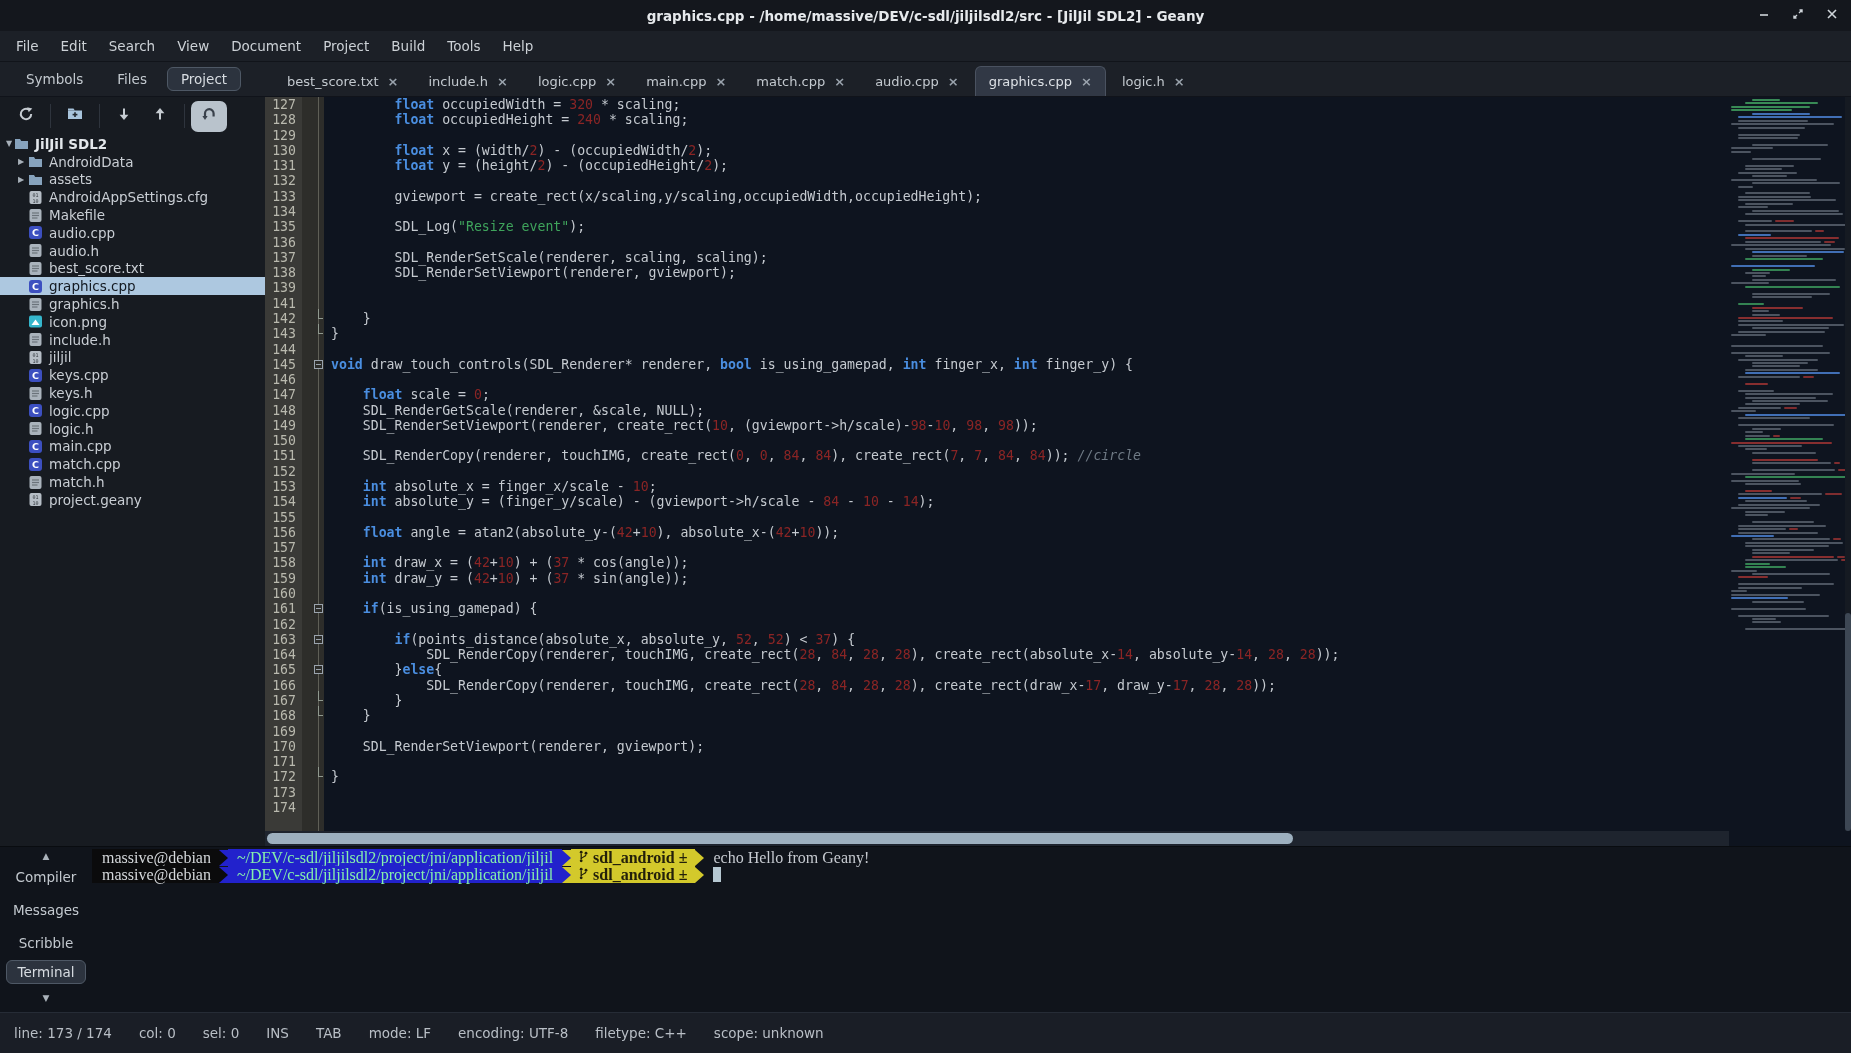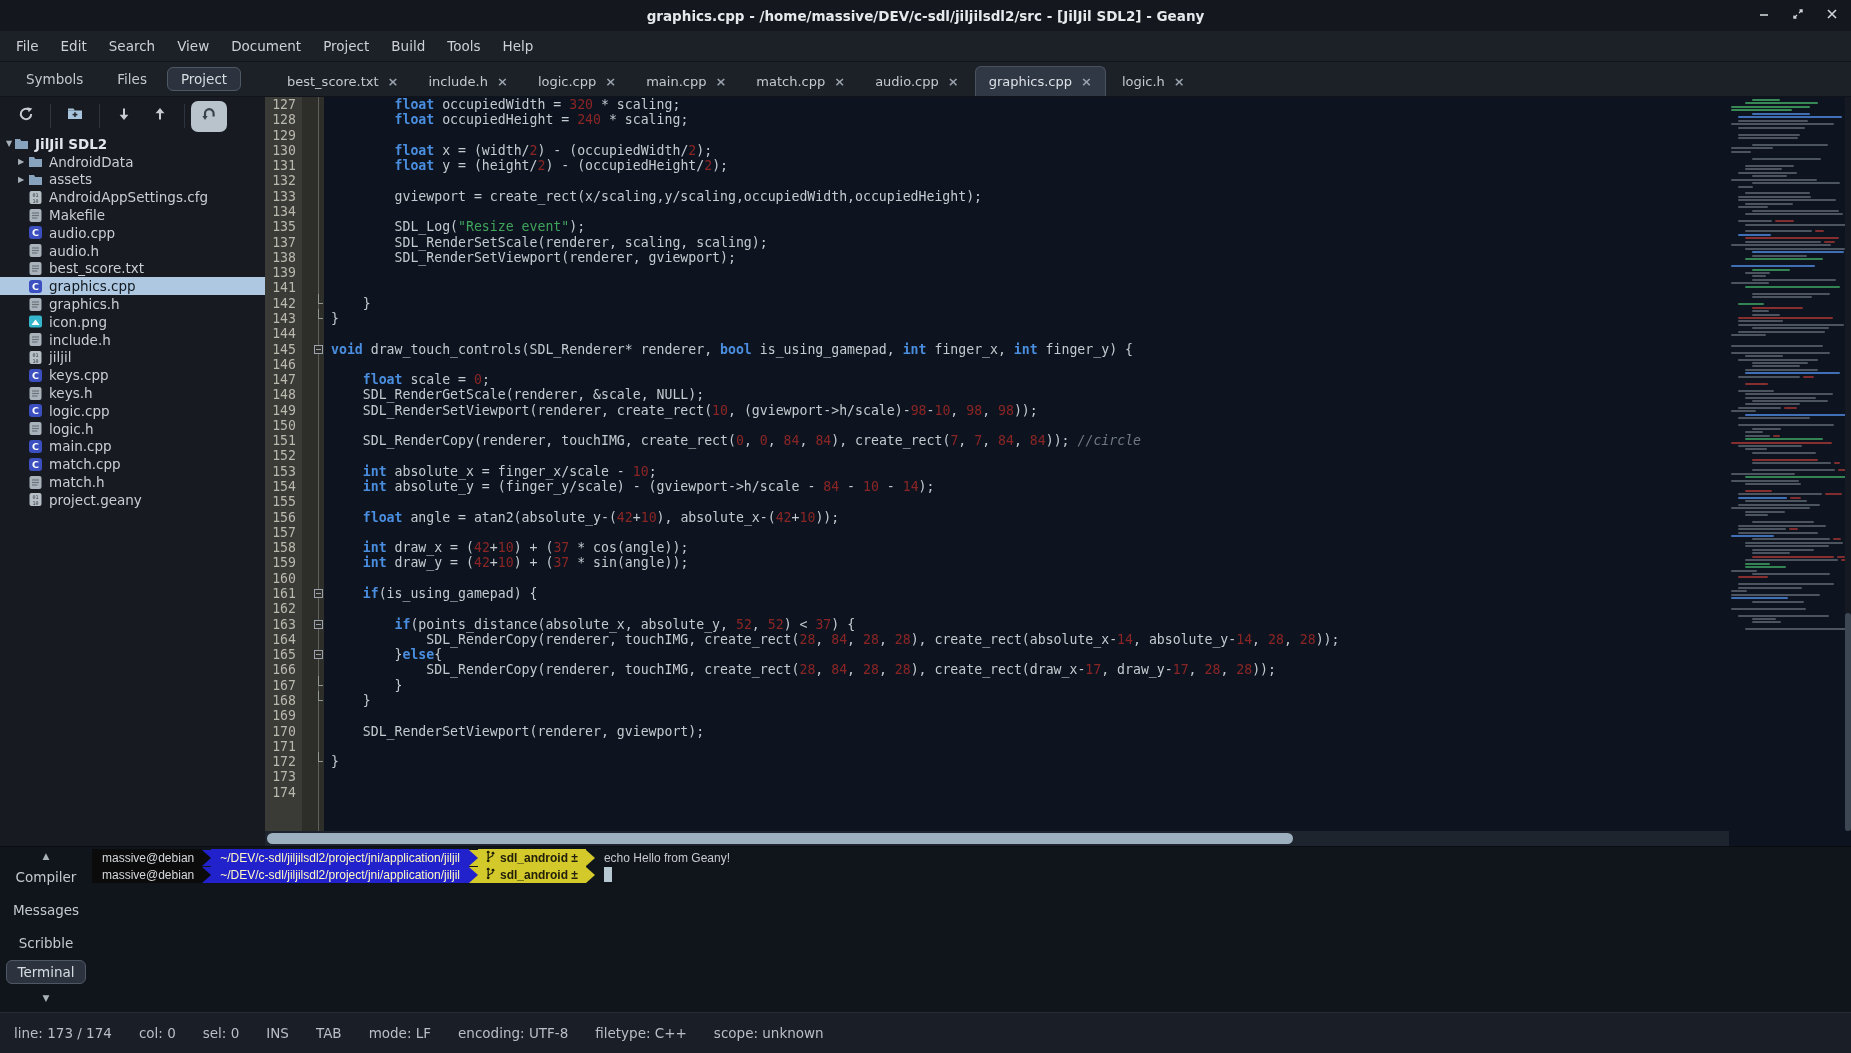--- a/index.html
+++ b/index.html
@@ -71,25 +71,25 @@
 
   
   .bottom { position:absolute; left:0; bottom:41px; width:100%; height:166px; background:#10141b;
             border-top:1px solid #090c10; }
   .b-tabs { position:absolute; left:0; top:0; bottom:0; width:92px; }
   .b-arrow { position:absolute; left:36px; width:20px; text-align:center; font-size:9px; color:#aab2ba; }
   .b-tab { position:absolute; left:6px; width:80px; text-align:center; font-size:13.5px; color:#c3c9cf;
            padding:3px 0; border-radius:6px; border:1px solid transparent; }
   .b-tab.active { background:#2c333e; border-color:#4e5865; color:#d7dce1; }
   .terminal { position:absolute; left:92px; top:2px; right:0; bottom:0;
-              font-family:Liberation Sans, sans-serif; font-size:12px; color:#c6cad0; }
+              font-family:Liberation Serif, serif; font-size:16px; color:#c6cad0; }
   .trow { height:17.2px; display:flex; align-items:center; white-space:pre; }
   .chip { height:17px; display:flex; align-items:center; white-space:pre; }
   .chip-user { background:#0b0b0c; color:#d5d8db; padding:0 8px 0 10px; }
-  .chip-path { background:var(--pblue,#2222cc); color:#fef9c3; padding:0 9px; }
+  .chip-path { background:var(--pblue,#2222cc); color:#86efac; padding:0 9px; }
   .chip-branch { background:var(--pyellow,#d3c92b); color:#23200a; padding:0 8px; gap:5px; font-weight:bold; }
   .pl-arrow { width:0; height:0; border-top:8.5px solid transparent; border-bottom:8.5px solid transparent;
               border-left:9px solid #000; flex:none; }
   .cmd { margin-left:9px; }
   .cursor-block { width:8px; height:15px; background:#b6c8d2; margin-left:9px; }
 
   
   .statusbar { position:absolute; left:0; bottom:0; width:100%; height:41px; background:#1a1e26;
                display:flex; align-items:center; gap:27px; padding-left:14px; font-size:13.5px; color:#b9bfc6;
                border-top:1px solid #262c36; }
@@ -408,20 +408,21 @@
       <div id="code-lines">
           <div class="code-row"><span class="ln">127</span><span class="fold"></span><span class="codetext"><span class="tok-p">        </span><span class="tok-k">float</span><span class="tok-p"> occupiedWidth = </span><span class="tok-n">320</span><span class="tok-p"> * scaling;</span></span></div>
           <div class="code-row"><span class="ln">128</span><span class="fold"></span><span class="codetext"><span class="tok-p">        </span><span class="tok-k">float</span><span class="tok-p"> occupiedHeight = </span><span class="tok-n">240</span><span class="tok-p"> * scaling;</span></span></div>
           <div class="code-row"><span class="ln">129</span><span class="fold"></span><span class="codetext"></span></div>
           <div class="code-row"><span class="ln">130</span><span class="fold"></span><span class="codetext"><span class="tok-p">        </span><span class="tok-k">float</span><span class="tok-p"> x = (width/</span><span class="tok-n">2</span><span class="tok-p">) - (occupiedWidth/</span><span class="tok-n">2</span><span class="tok-p">);</span></span></div>
           <div class="code-row"><span class="ln">131</span><span class="fold"></span><span class="codetext"><span class="tok-p">        </span><span class="tok-k">float</span><span class="tok-p"> y = (height/</span><span class="tok-n">2</span><span class="tok-p">) - (occupiedHeight/</span><span class="tok-n">2</span><span class="tok-p">);</span></span></div>
           <div class="code-row"><span class="ln">132</span><span class="fold"></span><span class="codetext"></span></div>
           <div class="code-row"><span class="ln">133</span><span class="fold"></span><span class="codetext"><span class="tok-p">        gviewport = create_rect(x/scaling,y/scaling,occupiedWidth,occupiedHeight);</span></span></div>
           <div class="code-row"><span class="ln">134</span><span class="fold"></span><span class="codetext"></span></div>
           <div class="code-row"><span class="ln">135</span><span class="fold"></span><span class="codetext"><span class="tok-p">        SDL_Log(</span><span class="tok-s">"Resize event"</span><span class="tok-p">);</span></span></div>
+          <div class="code-row"><span class="ln">136</span><span class="fold"></span><span class="codetext"></span></div>
           <div class="code-row"><span class="ln">137</span><span class="fold"></span><span class="codetext"><span class="tok-p">        SDL_RenderSetScale(renderer, scaling, scaling);</span></span></div>
           <div class="code-row"><span class="ln">138</span><span class="fold"></span><span class="codetext"><span class="tok-p">        SDL_RenderSetViewport(renderer, gviewport);</span></span></div>
           <div class="code-row"><span class="ln">139</span><span class="fold"></span><span class="codetext"></span></div>
           <div class="code-row"><span class="ln">141</span><span class="fold"></span><span class="codetext"></span></div>
           <div class="code-row"><span class="ln">142</span><span class="fold"><span class="fold-tail"></span></span><span class="codetext"><span class="tok-p">    }</span></span></div>
           <div class="code-row"><span class="ln">143</span><span class="fold"><span class="fold-tail"></span></span><span class="codetext"><span class="tok-p">}</span></span></div>
           <div class="code-row"><span class="ln">144</span><span class="fold"></span><span class="codetext"></span></div>
           <div class="code-row"><span class="ln">145</span><span class="fold"><span class="fold-box"></span></span><span class="codetext"><span class="tok-k">void</span><span class="tok-p"> draw_touch_controls(SDL_Renderer* renderer, </span><span class="tok-k">bool</span><span class="tok-p"> is_using_gamepad, </span><span class="tok-k">int</span><span class="tok-p"> finger_x, </span><span class="tok-k">int</span><span class="tok-p"> finger_y) {</span></span></div>
           <div class="code-row"><span class="ln">146</span><span class="fold"></span><span class="codetext"></span></div>
           <div class="code-row"><span class="ln">147</span><span class="fold"></span><span class="codetext"><span class="tok-p">    </span><span class="tok-k">float</span><span class="tok-p"> scale = </span><span class="tok-n">0</span><span class="tok-p">;</span></span></div>

